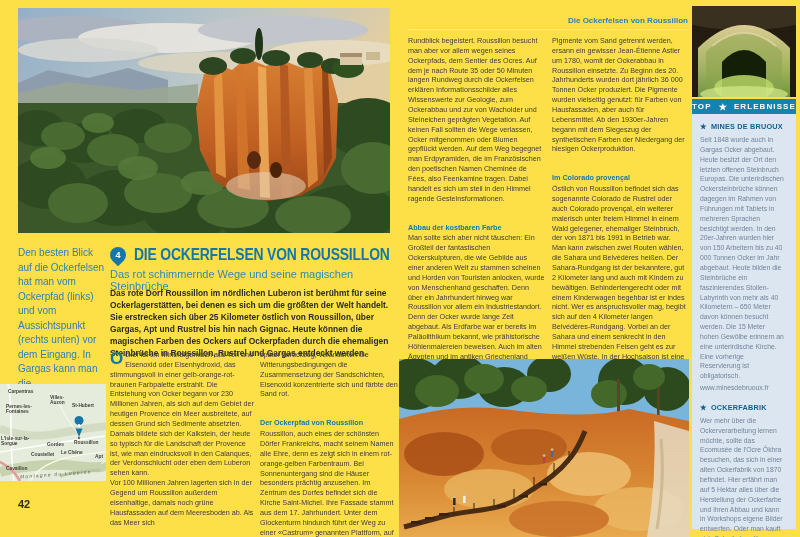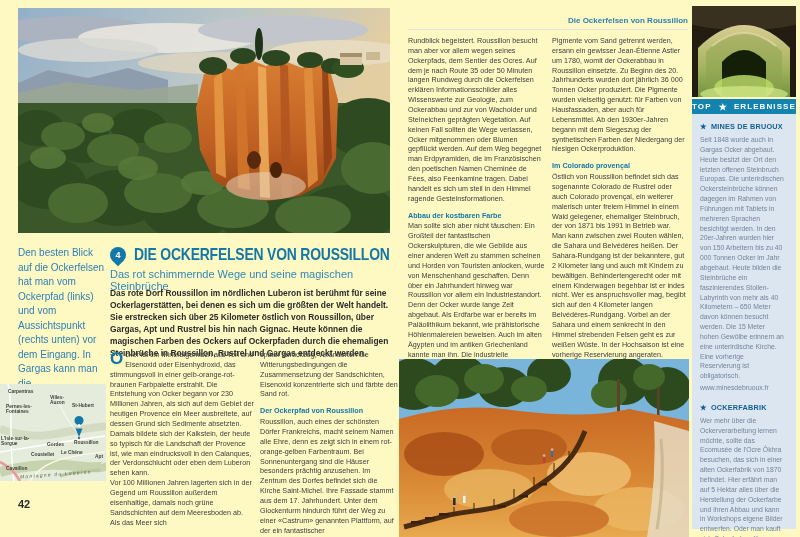--- a/index.html
+++ b/index.html
@@ -1,16 +1,16 @@
 <!DOCTYPE html>
 <html lang="de"><head>
 <meta charset="utf-8">
 <style>
   html,body{margin:0;padding:0;background:#fff;}
-  .page{position:relative;width:800px;height:537px;background:#fef9c3;overflow:hidden;
+  .page{position:relative;width:800px;height:537px;background:#fde047;overflow:hidden;
         font-family:"Liberation Sans",sans-serif;color:#3c3c3c;}
   .abs{position:absolute;}
   
   .runhead{left:408px;top:16px;width:280px;text-align:right;font-size:8px;color:#2e7fb5;font-weight:bold;}
   .runrule{left:408px;top:29px;width:280px;height:1px;background:#e3e3e3;}
   
   .photo{display:block;}
   
   .caption{left:18px;top:246px;width:88px;font-size:10px;line-height:1.45;color:#2e7fb5;}
   
@@ -23,21 +23,21 @@
        transform:rotate(-45deg);}
   .pin span{display:block;width:16px;height:16px;line-height:16px;text-align:center;transform:rotate(45deg);
        color:#fff;font-size:9px;font-weight:bold;}
   .title{left:134px;top:246px;width:280px;font-size:14.5px;font-weight:bold;color:#1377a9;
          letter-spacing:-0.2px;transform:scale(0.96,1.08);transform-origin:left top;}
   .subtitle{left:110px;top:268px;width:300px;font-size:11px;color:#3187b8;}
   .intro{left:110px;top:288px;width:287px;font-size:8.4px;line-height:1.42;font-weight:bold;color:#2b2b2b;}
   
   .col{font-size:7.2px;line-height:1.37;color:#3c3c3c;text-align:left;}
   .col p{margin:0;}
-  .col .subhead{color:#1377a9;font-weight:bold;margin:7px 0 1px 0;}
+  .col .subhead{color:#1377a9;font-weight:bold;margin:19px 0 1px 0;}
   .col1{left:110px;top:350px;width:144px;}
   .col2{left:260px;top:350px;width:138px;}
   .col3{left:408px;top:36px;width:137px;}
   .col4{left:552px;top:36px;width:137px;}
   .dropcap{float:left;font-size:17px;line-height:15px;font-weight:bold;color:#1377a9;margin:1px 2px 0 0;}
   .pagenum{left:18px;top:498px;font-size:11px;font-weight:bold;color:#2b2b2b;}
   
   .sb-photo{left:692px;top:6px;width:104px;height:91px;}
   .sb-banner{left:692px;top:99px;width:104px;height:15px;background:#1583b0;color:#fff;
              display:flex;align-items:center;justify-content:space-between;gap:4px;
@@ -172,21 +172,21 @@
 
   <div class="abs pin">
     <span>4</span>
   </div>
   <div class="abs title">DIE OCKERFELSEN VON ROUSSILLON</div>
   <div class="abs subtitle">Das rot schimmernde Wege und seine magischen Steinbrüche</div>
   <div class="abs intro">Das rote Dorf Roussillon im nördlichen Luberon ist berühmt für seine Ockerlagerstätten, bei denen es sich um die größten der Welt handelt. Sie erstrecken sich über 25 Kilometer östlich von Roussillon, über Gargas, Apt und Rustrel bis hin nach Gignac. Heute können die magischen Farben des Ockers auf Ockerpfaden durch die ehemaligen Steinbrüche in Roussillon, Rustrel und Gargas entdeckt werden.</div>
 
   <div class="abs col col1">
     <p><span class="dropcap">O</span><span>cker ist ein Mineralgemisch aus Ton und Eisenoxid oder Eisenhydroxid, das stimmungsvoll in einer gelb-orange-rot-braunen Farbpalette erstrahlt. Die Entstehung von Ocker begann vor 230 Millionen Jahren, als sich auf dem Gebiet der heutigen Provence ein Meer ausbreitete, auf dessen Grund sich Sedimente absetzten. Damals bildete sich der Kalkstein, der heute so typisch für die Landschaft der Provence ist, wie man eindrucksvoll in den Calanques, der Verdonschlucht oder eben dem Luberon sehen kann.</span></p>
-    <p>Vor 100 Millionen Jahren lagerten sich in der Gegend um Roussillon außerdem eisenhaltige, damals noch grüne Sandschichten auf dem Meeresboden ab. Als das Meer sich</p>
+    <p>Vor 100 Millionen Jahren lagerten sich in der Gegend um Roussillon außerdem eisenhaltige, damals noch grüne Hausfassaden auf dem Meeresboden ab. Als das Meer sich</p>
   </div>
 
   <div class="abs col col2">
     <p>später zurückzog, veränderten die Witterungsbedingungen die Zusammensetzung der Sandschichten, Eisenoxid konzentrierte sich und färbte den Sand rot.</p>
     <p class="subhead">Der Ockerpfad von Roussillon</p>
     <p>Roussillon, auch eines der schönsten Dörfer Frankreichs, macht seinem Namen alle Ehre, denn es zeigt sich in einem rot-orange-gelben Farbentraum. Bei Sonnenuntergang sind die Häuser besonders prächtig anzusehen. Im Zentrum des Dorfes befindet sich die Kirche Saint-Michel. Ihre Fassade stammt aus dem 17. Jahrhundert. Unter dem Glockenturm hindurch führt der Weg zu einer «Castrum» genannten Plattform, auf der ein fantastischer</p>
   </div>
 
   <div class="abs col col3">
     <p>Rundblick begeistert. Roussillon besucht man aber vor allem wegen seines Ockerpfads, dem Sentier des Ocres. Auf dem je nach Route 35 oder 50 Minuten langen Rundweg durch die Ockerfelsen erklären Informationsschilder alles Wissenswerte zur Geologie, zum Ockerabbau und zur von Wacholder und Steineichen geprägten Vegetation. Auf keinen Fall sollten die Wege verlassen, Ocker mitgenommen oder Blumen gepflückt werden. Auf dem Weg begegnet man Erdpyramiden, die im Französischen den poetischen Namen Cheminée de Fées, also Feenkamine tragen. Dabei handelt es sich um steil in den Himmel ragende Gesteinsformationen.</p>

